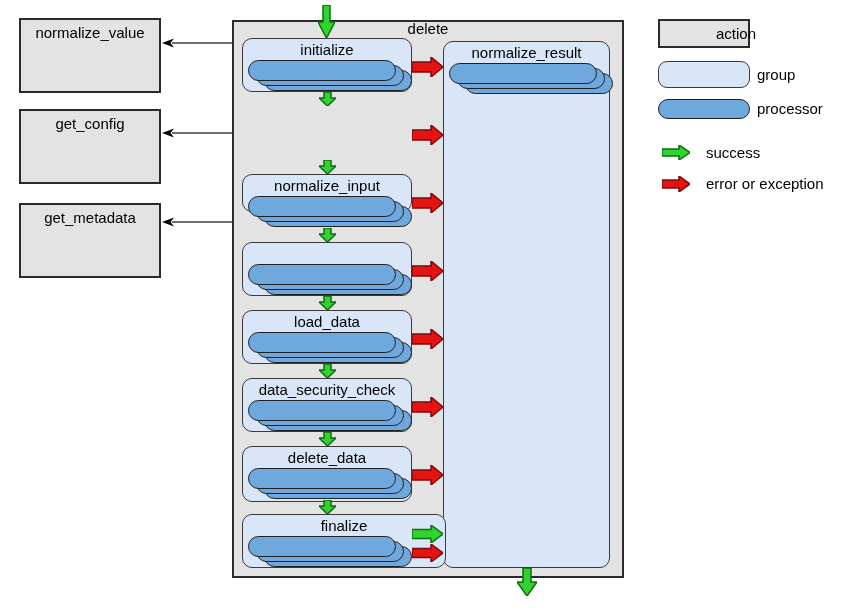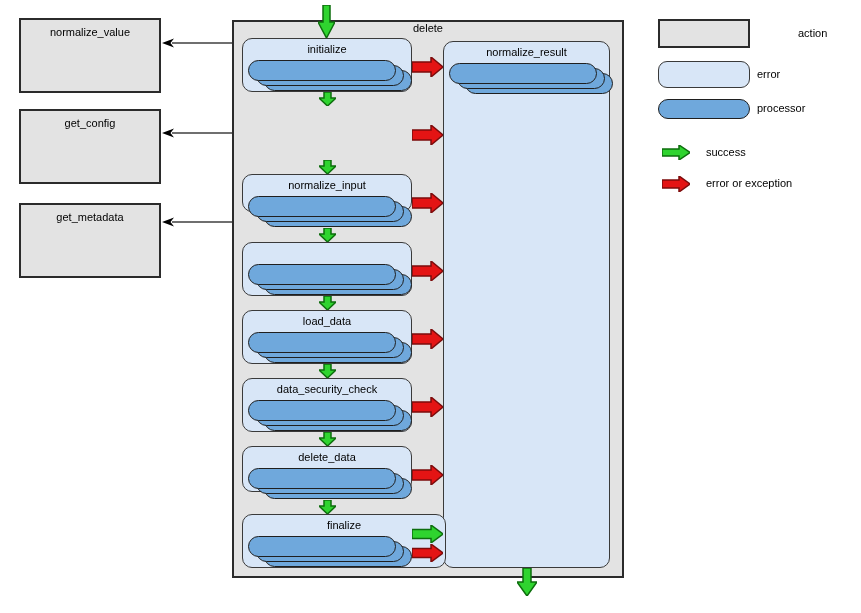--- a/index.html
+++ b/index.html
@@ -3,21 +3,21 @@
 <meta charset="utf-8">
 <style>
   html,body{margin:0;padding:0;background:#ffffff;}
   body{font-family:"Liberation Sans", sans-serif;}
   #canvas{position:relative;width:861px;height:613px;background:#ffffff;overflow:hidden;}
   .abs{position:absolute;box-sizing:border-box;}
   .action-box{border:2px solid #2b2b2b;}
   .container-box{border:2px solid #2b2b2b;}
   .group-box{border:1px solid #3a3a3a;border-radius:10px;}
   .pill{border:1px solid #1f1f1f;border-radius:11px;}
-  .lbl{position:absolute;font-size:11px;line-height:13px;color:#000;white-space:nowrap;}
+  .lbl{position:absolute;font-size:15px;line-height:13px;color:#000;white-space:nowrap;}
   .lbl-center{left:0;right:0;text-align:center;}
   svg{display:block;}
 </style>
 </head>
 <body>
 
 <div id="canvas">
     <div class="abs container-box" style="left: 232px; top: 20px; width: 392px; height: 558px; background: rgb(227, 227, 227); z-index: 1;"></div>
     <div class="lbl" style="left: 232px; top: 22px; width: 392px; text-align: center; z-index: 2;">delete</div>
     <div class="abs group-box" style="left: 443px; top: 41px; width: 167px; height: 527px; background: rgb(216, 230, 247); z-index: 2;">
@@ -108,21 +108,21 @@
     <div class="abs" style="left: 319px; top: 432px; width: 17px; height: 14px; z-index: 5;">
       <svg width="17" height="14" viewBox="0 0 17 14">
         <polygon points="5,0 12,0 12,6 17,6 8.5,14 0,6 5,6" fill="#2fd42f" stroke="#0d6e0d" stroke-width="1.5" stroke-linejoin="miter"></polygon>
       </svg>
     </div>
     <div class="abs" style="left: 412px; top: 397px; width: 31px; height: 20px; z-index: 5;">
       <svg width="31" height="20" viewBox="0 0 31 20">
         <polygon points="0,5 19,5 19,0 31,10 19,20 19,15 0,15" fill="#e41414" stroke="#7c0b0b" stroke-width="1.5" stroke-linejoin="miter"></polygon>
       </svg>
     </div>
-    <div class="abs group-box" style="left: 242px; top: 446px; width: 170px; height: 46px; background: rgb(216, 230, 247); z-index: 2; text-decoration: underline;">
+    <div class="abs group-box" style="left: 242px; top: 446px; width: 170px; height: 56px; background: rgb(216, 230, 247); z-index: 2; text-decoration: underline;">
       <div class="lbl lbl-center" style="top: 4px;">delete_data</div>
       <div class="abs pill" style="left: 21px; top: 31px; width: 148px; height: 21px; background: rgb(111, 168, 220); z-index: 3;"></div>
       <div class="abs pill" style="left: 13px; top: 26px; width: 148px; height: 21px; background: rgb(111, 168, 220); z-index: 3;"></div>
       <div class="abs pill" style="left: 5px; top: 21px; width: 148px; height: 21px; background: rgb(111, 168, 220); z-index: 3;"></div>
     </div>
     <div class="abs" style="left: 319px; top: 500px; width: 17px; height: 14px; z-index: 5;">
       <svg width="17" height="14" viewBox="0 0 17 14">
         <polygon points="5,0 12,0 12,6 17,6 8.5,14 0,6 5,6" fill="#2fd42f" stroke="#0d6e0d" stroke-width="1.5" stroke-linejoin="miter"></polygon>
       </svg>
     </div>
@@ -178,23 +178,23 @@
     <div class="abs action-box" style="left: 19px; top: 203px; width: 142px; height: 75px; background: rgb(227, 227, 227); z-index: 2; padding-left: 47px;">
       <div class="lbl lbl-center" style="top: 6px;">get_metadata</div>
     </div>
     <div class="abs" style="left: 161px; top: 216px; width: 71px; height: 12px; z-index: 4;">
       <svg width="71" height="12" viewBox="0 0 71 12">
         <line x1="11" y1="6" x2="71" y2="6" stroke="#3f3f3f" stroke-width="1.4"></line>
         <path d="M1,6 L13,1.5 L9.5,6 L13,10.5 Z" fill="#000"></path>
       </svg>
     </div>
     <div class="abs action-box" style="left: 658px; top: 19px; width: 92px; height: 29px; background: rgb(227, 227, 227);"></div>
-    <div class="lbl" style="left: 798px; top: 26.5px; text-align: right;">action</div>
+    <div class="lbl" style="left: 716px; top: 26.5px; text-align: right;">action</div>
     <div class="abs group-box" style="left: 658px; top: 61px; width: 92px; height: 27px; background: rgb(216, 230, 247); border-radius: 9px;"></div>
-    <div class="lbl" style="left: 757px; top: 67.5px;">error</div>
+    <div class="lbl" style="left: 757px; top: 67.5px;">group</div>
     <div class="abs pill" style="left: 658px; top: 99px; width: 92px; height: 20px; background: rgb(111, 168, 220);"></div>
     <div class="lbl" style="left: 757px; top: 102px;">processor</div>
     <div class="abs" style="left: 662px; top: 145px; width: 28px; height: 15px; z-index: 5;">
       <svg width="28" height="15" viewBox="0 0 28 15">
         <polygon points="0,4 17,4 17,0 28,7.5 17,15 17,11 0,11" fill="#2fd42f" stroke="#0d6e0d" stroke-width="1.5" stroke-linejoin="miter"></polygon>
       </svg>
     </div>
     <div class="lbl" style="left: 706px; top: 145.5px;">success</div>
     <div class="abs" style="left: 662px; top: 176px; width: 28px; height: 16px; z-index: 5;">
       <svg width="28" height="16" viewBox="0 0 28 16">

